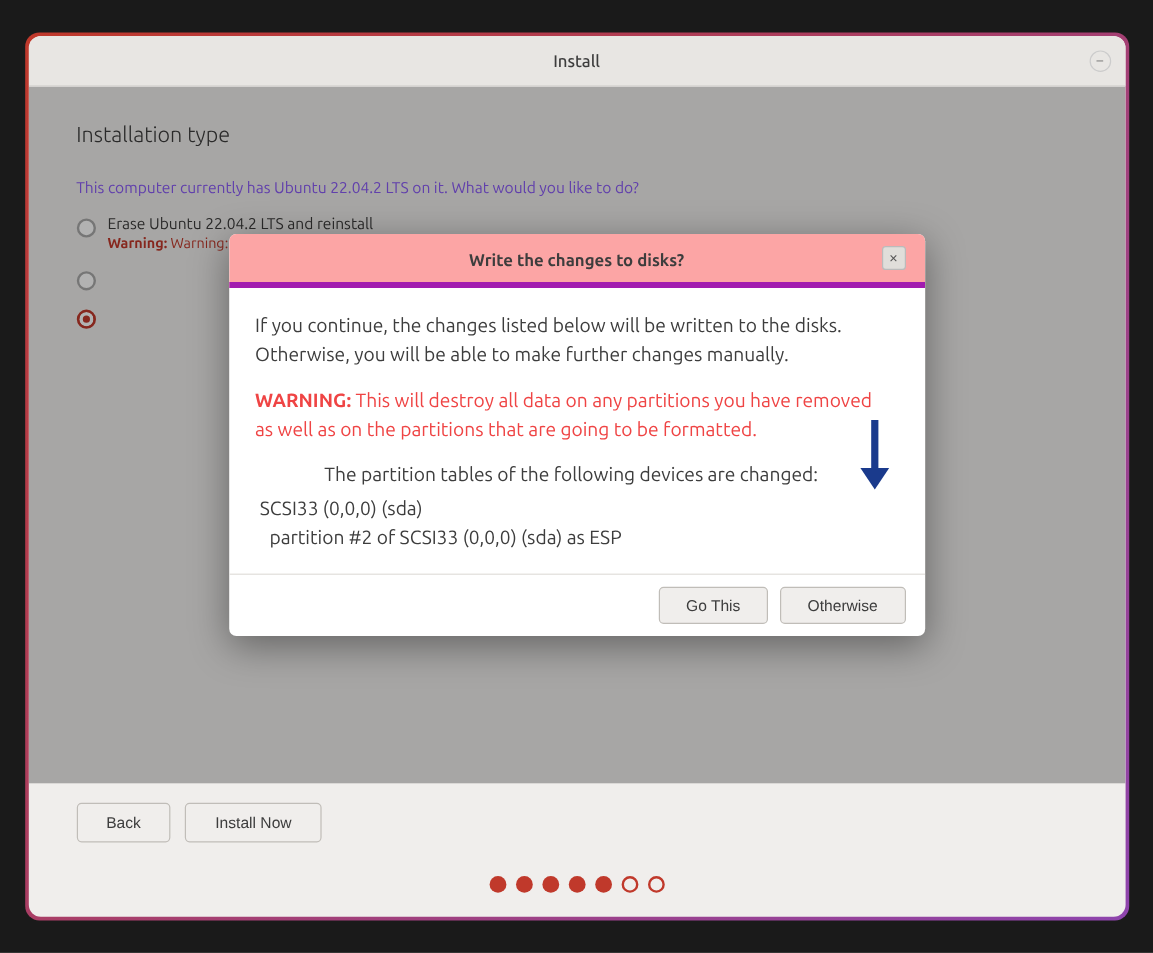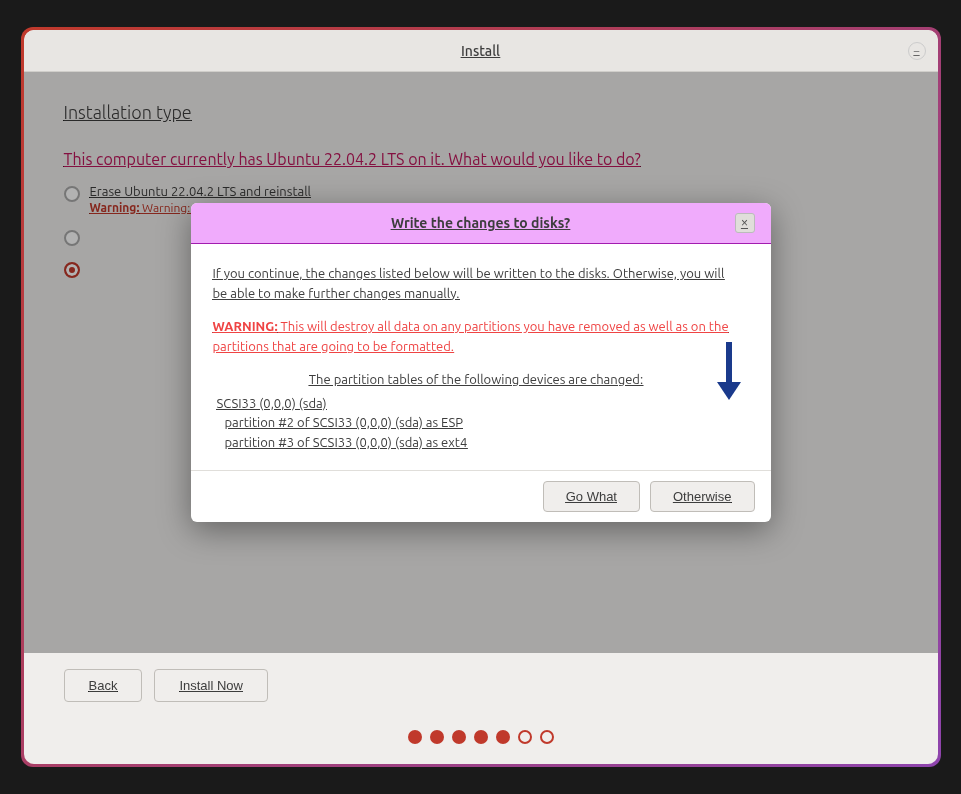--- a/index.html
+++ b/index.html
@@ -1,15 +1,15 @@
 <!DOCTYPE html>
 <html><head>
   <meta charset="utf-8">
   <style>
-    * { box-sizing: border-box; margin: 0; padding: 0; text-decoration: underline; }
+    * { box-sizing: border-box; margin: 0; padding: 0; }
     body {
       background: #1a1a1a;
       width: 961px;
       height: 794px;
       display: flex;
       align-items: center;
       justify-content: center;
       font-family: 'Ubuntu', 'Segoe UI', Arial, sans-serif;
     }
 
@@ -78,22 +78,22 @@
     }
 
     .page-title {
       font-size: 18px;
       font-weight: 300;
       color: #3d3d3d;
       margin-bottom: 28px;
     }
 
     .info-text {
-      font-size: 16px;
-      color: #be185d;
+      font-size: 13px;
+      color: #8b5cf6;
       margin-bottom: 16px;
       margin-top: 14px;
     }
 
     .radio-option {
       display: flex;
       align-items: flex-start;
       margin-bottom: 14px;
     }
 
@@ -175,26 +175,26 @@
 
     .modal {
       background: white;
       border-radius: 6px;
       width: 580px;
       box-shadow: 0 8px 32px rgba(0,0,0,0.4);
       overflow: hidden;
     }
 
     .modal-header {
-      background: #f0abfc;
+      background: #fca5a5;
       padding: 10px 16px;
       display: flex;
-      align-items: center;
+      align-items: flex-end;
       justify-content: space-between;
-      border-bottom: 1px solid #a21caf;
+      border-bottom: 5px solid #a21caf;
     }
 
     .modal-title {
       font-size: 14px;
       font-weight: 600;
       color: #3d3d3d;
       flex: 1;
       text-align: center;
     }
 
@@ -207,21 +207,21 @@
       cursor: pointer;
       display: flex;
       align-items: center;
       justify-content: center;
       font-size: 12px;
       color: #555;
     }
 
     .modal-body {
       padding: 20px 31px 18px 22px;
-      font-size: 13px;
+      font-size: 16px;
       color: #3d3d3d;
       line-height: 1.5;
       position: relative;
     }
 
     .modal-body p {
       margin-bottom: 14px;
     }
 
     .modal-body .warning {
@@ -339,31 +339,30 @@
             <p>If you continue, the changes listed below will be written to the disks. Otherwise, you will be able to make further changes manually.</p>
             <p class="warning">
               <strong>WARNING:</strong> This will destroy all data on any partitions you have removed as well as on the partitions that are going to be formatted.
             </p>
             <p class="section-title">The partition tables of the following devices are changed:</p>
             <div class="device-list">
               <span>SCSI33 (0,0,0) (sda)</span>
             </div>
             <div class="partition-list">
               <div>partition #2 of SCSI33 (0,0,0) (sda) as ESP</div>
-              <div>partition #3 of SCSI33 (0,0,0) (sda) as ext4</div>
             </div>
 
             <div class="arrow-indicator">
               <div class="arrow-shaft"></div>
               <div class="arrow-head"></div>
             </div>
           </div>
 
           <div class="modal-footer">
-            <button class="modal-btn">Go What</button>
+            <button class="modal-btn">Go This</button>
             <button class="modal-btn">Otherwise</button>
           </div>
         </div>
       </div>
     </div>
 
     <div class="footer">
       <button class="btn">Back</button>
       <button class="btn">Install Now</button>
     </div>

